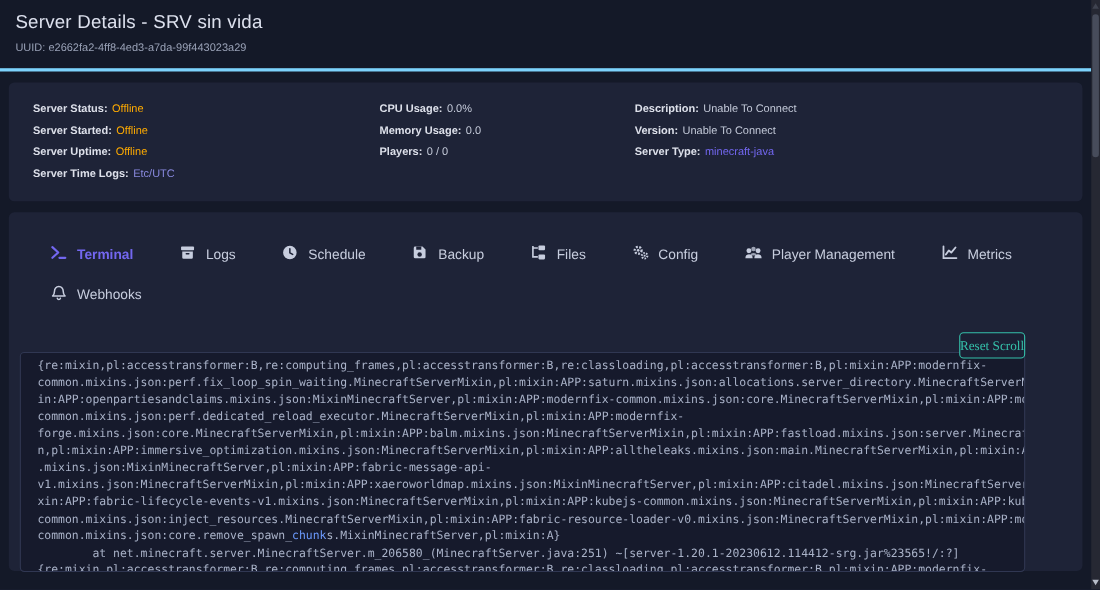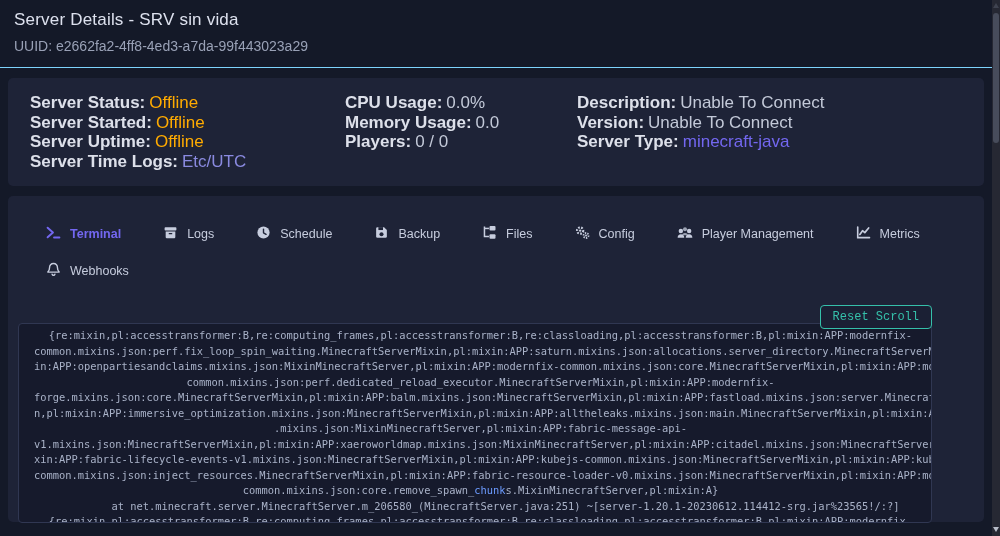--- a/index.html
+++ b/index.html
@@ -6,55 +6,54 @@
   html,body { margin:0; padding:0; }
   body {
     width:1000px; height:536px; overflow:hidden; position:relative;
     background:#141928; font-family:"Liberation Sans", sans-serif;
     --accent:#7367f0; --warning:#ffab00; --success:#35c0aa;
     --timezone:#8a8ae0; --link:#6c9bff;
   }
   .page { position:absolute; left:0; top:0; width:992px; height:536px; }
 
   
-  .hdr { padding:10px 19px 13px 14px; border-bottom:1px solid #7dd3fc; }
+  .hdr { padding:10px 19px 13px 14px; border-bottom:3px solid #7dd3fc; }
   .hdr h1 { margin:0 0 8px 0; font-size:17px; font-weight:500; color:#dde1ee; letter-spacing:.2px; }
-  .hdr .uuid { font-size:14px; color:#99a1b6; }
+  .hdr .uuid { font-size:10px; color:#99a1b6; }
 
   
   .card { margin:10px 0 0 8px; width:976px; background:#1e2337; border-radius:5px; }
 
   
   .status { display:grid; grid-template-columns:315px 232px 1fr; padding:15px 10px 15px 22px; }
-  .srow { font-size:17px; line-height:19.6px; color:#dfe2ec; white-space:nowrap; }
+  .srow { font-size:10px; line-height:19.6px; color:#dfe2ec; white-space:nowrap; }
   .srow .lbl { font-weight:700; color:#dde0ea; }
   .srow .val { margin-left:4px; }
   .val-plain { color:#c3c9d8; }
   .val-warning { color:var(--warning); }
   .val-timezone { color:var(--timezone); }
   .val-accent { color:var(--accent); font-weight:400; }
 
   
   .main-card { height:326px; padding-top:27px; }
   .tabs { display:flex; flex-wrap:wrap; column-gap:42px; row-gap:15px; padding:0 60px 0 38px; }
   .tab { display:flex; align-items:center; gap:9px; height:22px; font-size:12.5px; color:#c7cdde; cursor:pointer; white-space:nowrap; }
   .tab svg { flex:0 0 auto; }
   .tab.active { color:var(--accent);font-weight:bold; }
 
   .term-toolbar { height:24px; margin-top:23px; padding-right:52px; display:flex; justify-content:flex-end; position:relative; z-index:2; }
   .reset-btn {
-    height:24px; padding:0 12px; font-family:Liberation Mono, monospace; font-size:12px;
+    height:24px; padding:0 0; font-family:Liberation Serif, serif; font-size:12px;
     color:var(--success); background:#1b2034; border:1px solid var(--success);
     border-radius:4px; cursor:pointer; line-height:22px;
   }
   .terminal {
     margin:-6px 0 0 10px; width:914px; height:200px; overflow:hidden;
     background:#161a2c; border:1px solid #303752; border-radius:4px;
     padding:4px 4px 0 15px;
-    text-align:center;
   }
   .tline {
     font-family:"DejaVu Sans Mono", monospace;
     font-size:10.4px; line-height:15.5px; color:#a9b2c8; white-space:pre;
   }
   .seg-link { color:var(--link); }
 
   
   .scrollbar { position:absolute; right:0; top:0; width:8px; height:536px; background:#262833; }
   .sb-thumb { position:absolute; left:1px; width:6px; top:13px; height:130px; background:#474c5b; border-radius:3px; }

